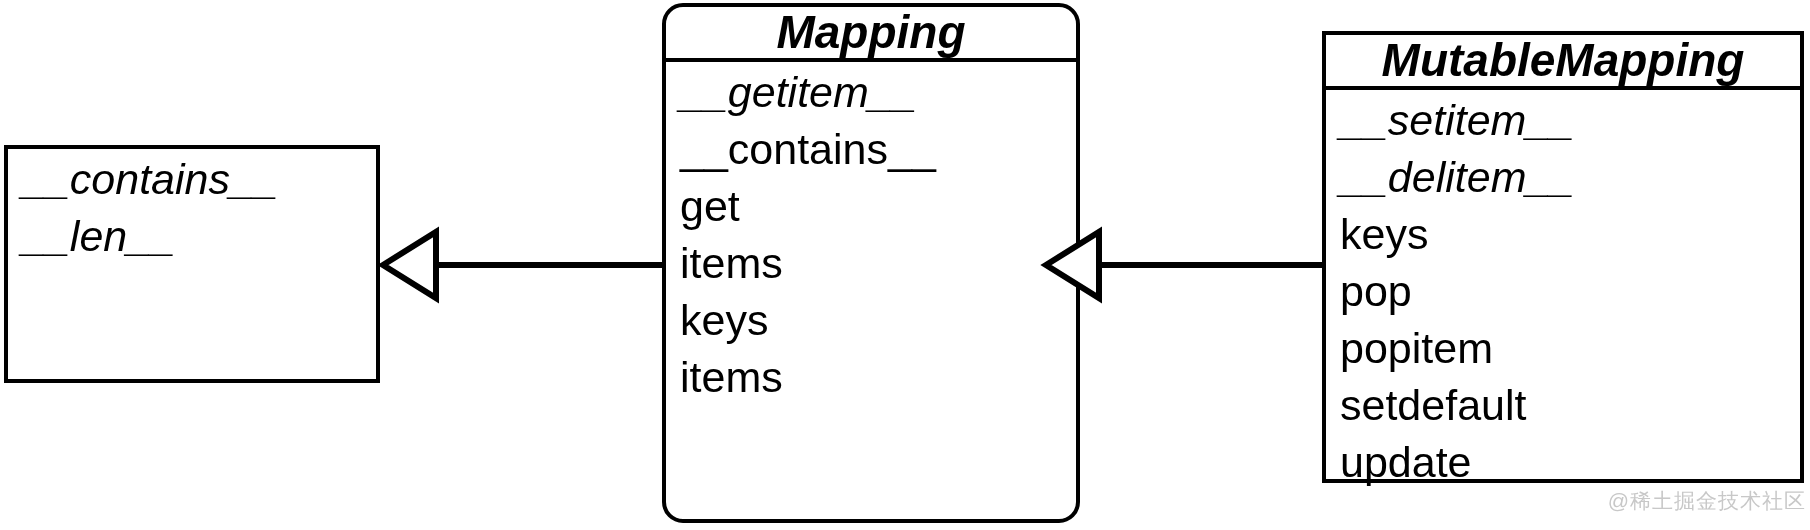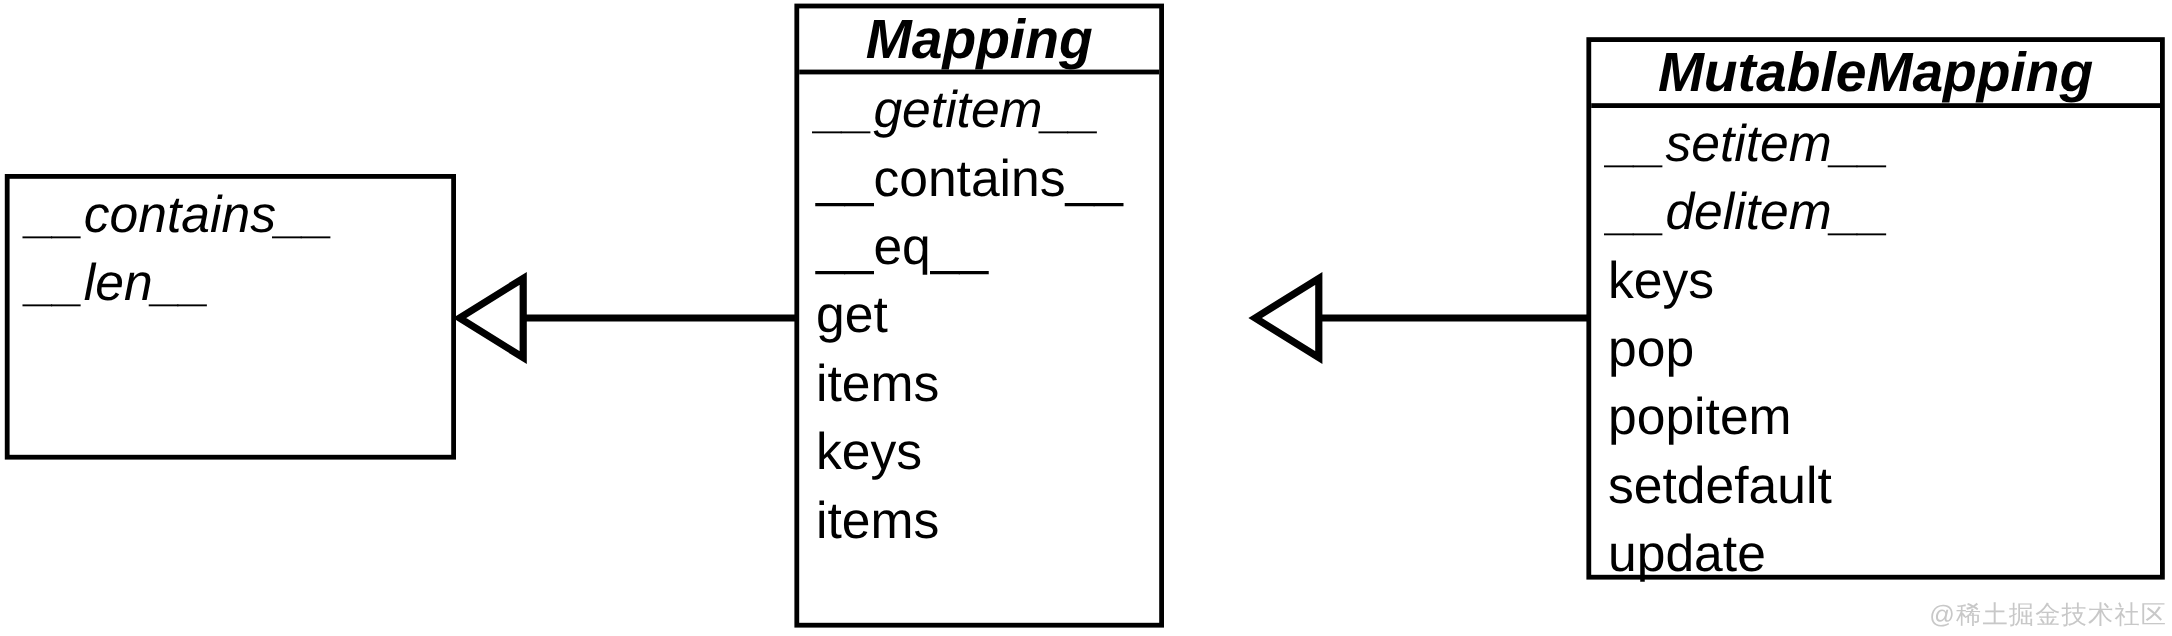--- a/index.html
+++ b/index.html
@@ -52,46 +52,45 @@
     position: absolute;
     left: 0;
     top: 0;
     width: 1810px;
     height: 530px;
     pointer-events: none;
   }
   .watermark {
     position: absolute;
     right: 4px;
-    top: 501px;
+    top: 489px;
     font-size: 21px;
     line-height: 24px;
     color: #c8c8c8;
     letter-spacing: 1px;
     white-space: nowrap;
   }
 </style>
 </head>
 <body>
 
 <div class="canvas">
 
   <div class="uml-box box-collection" style="left:4px; top:145px; width:376px; height:238px;">
     <div class="uml-members">
         <div class="uml-member abstract">__contains__</div>
         <div class="uml-member abstract">__len__</div>
       </div>
   </div>
 
-  <div class="uml-box box-mapping" style="left:662px; top:3px; width:308px; height:520px;">
+  <div class="uml-box box-mapping" style="left:662px; top:3px; width:418px; height:520px;border-radius:21px;">
     <div class="uml-title">Mapping</div>
     <div class="uml-members">
         <div class="uml-member abstract">__getitem__</div>
         <div class="uml-member">__contains__</div>
-        <div class="uml-member">__eq__</div>
         <div class="uml-member">get</div>
         <div class="uml-member">items</div>
         <div class="uml-member">keys</div>
         <div class="uml-member">items</div>
       </div>
   </div>
 
   <div class="uml-box box-mutablemapping" style="left:1322px; top:31px; width:482px; height:452px;">
     <div class="uml-title">MutableMapping</div>
     <div class="uml-members">

